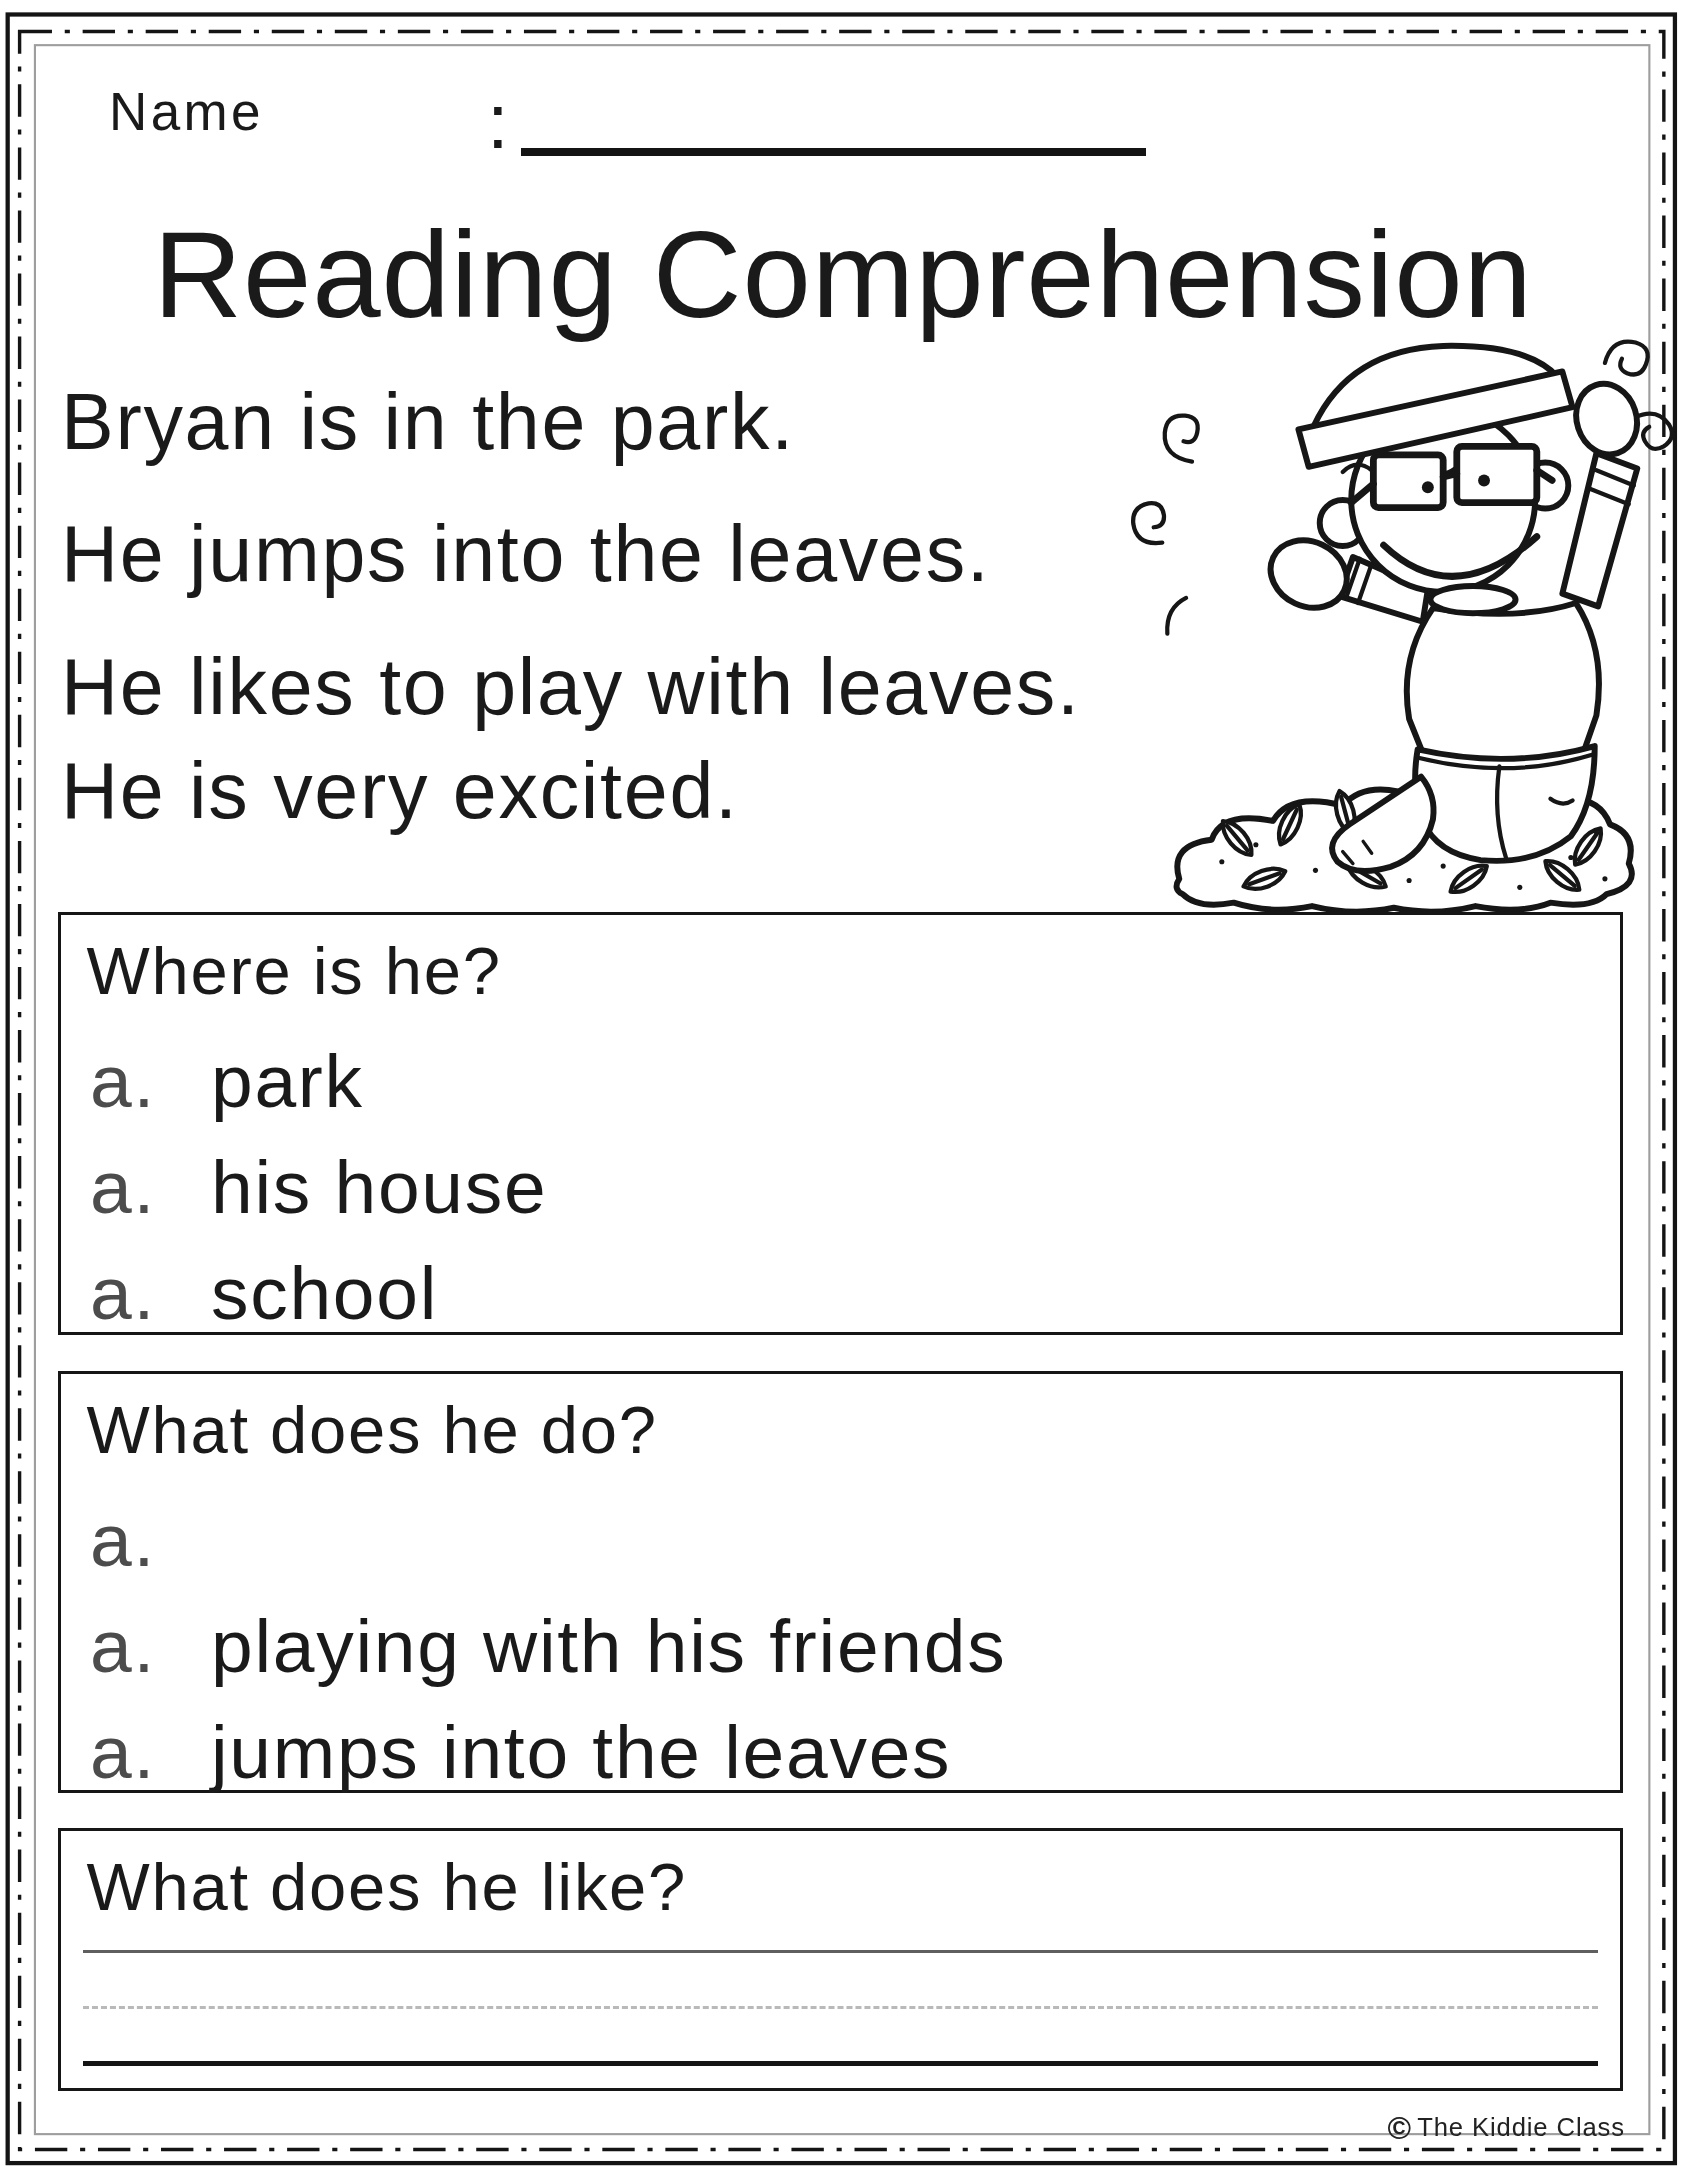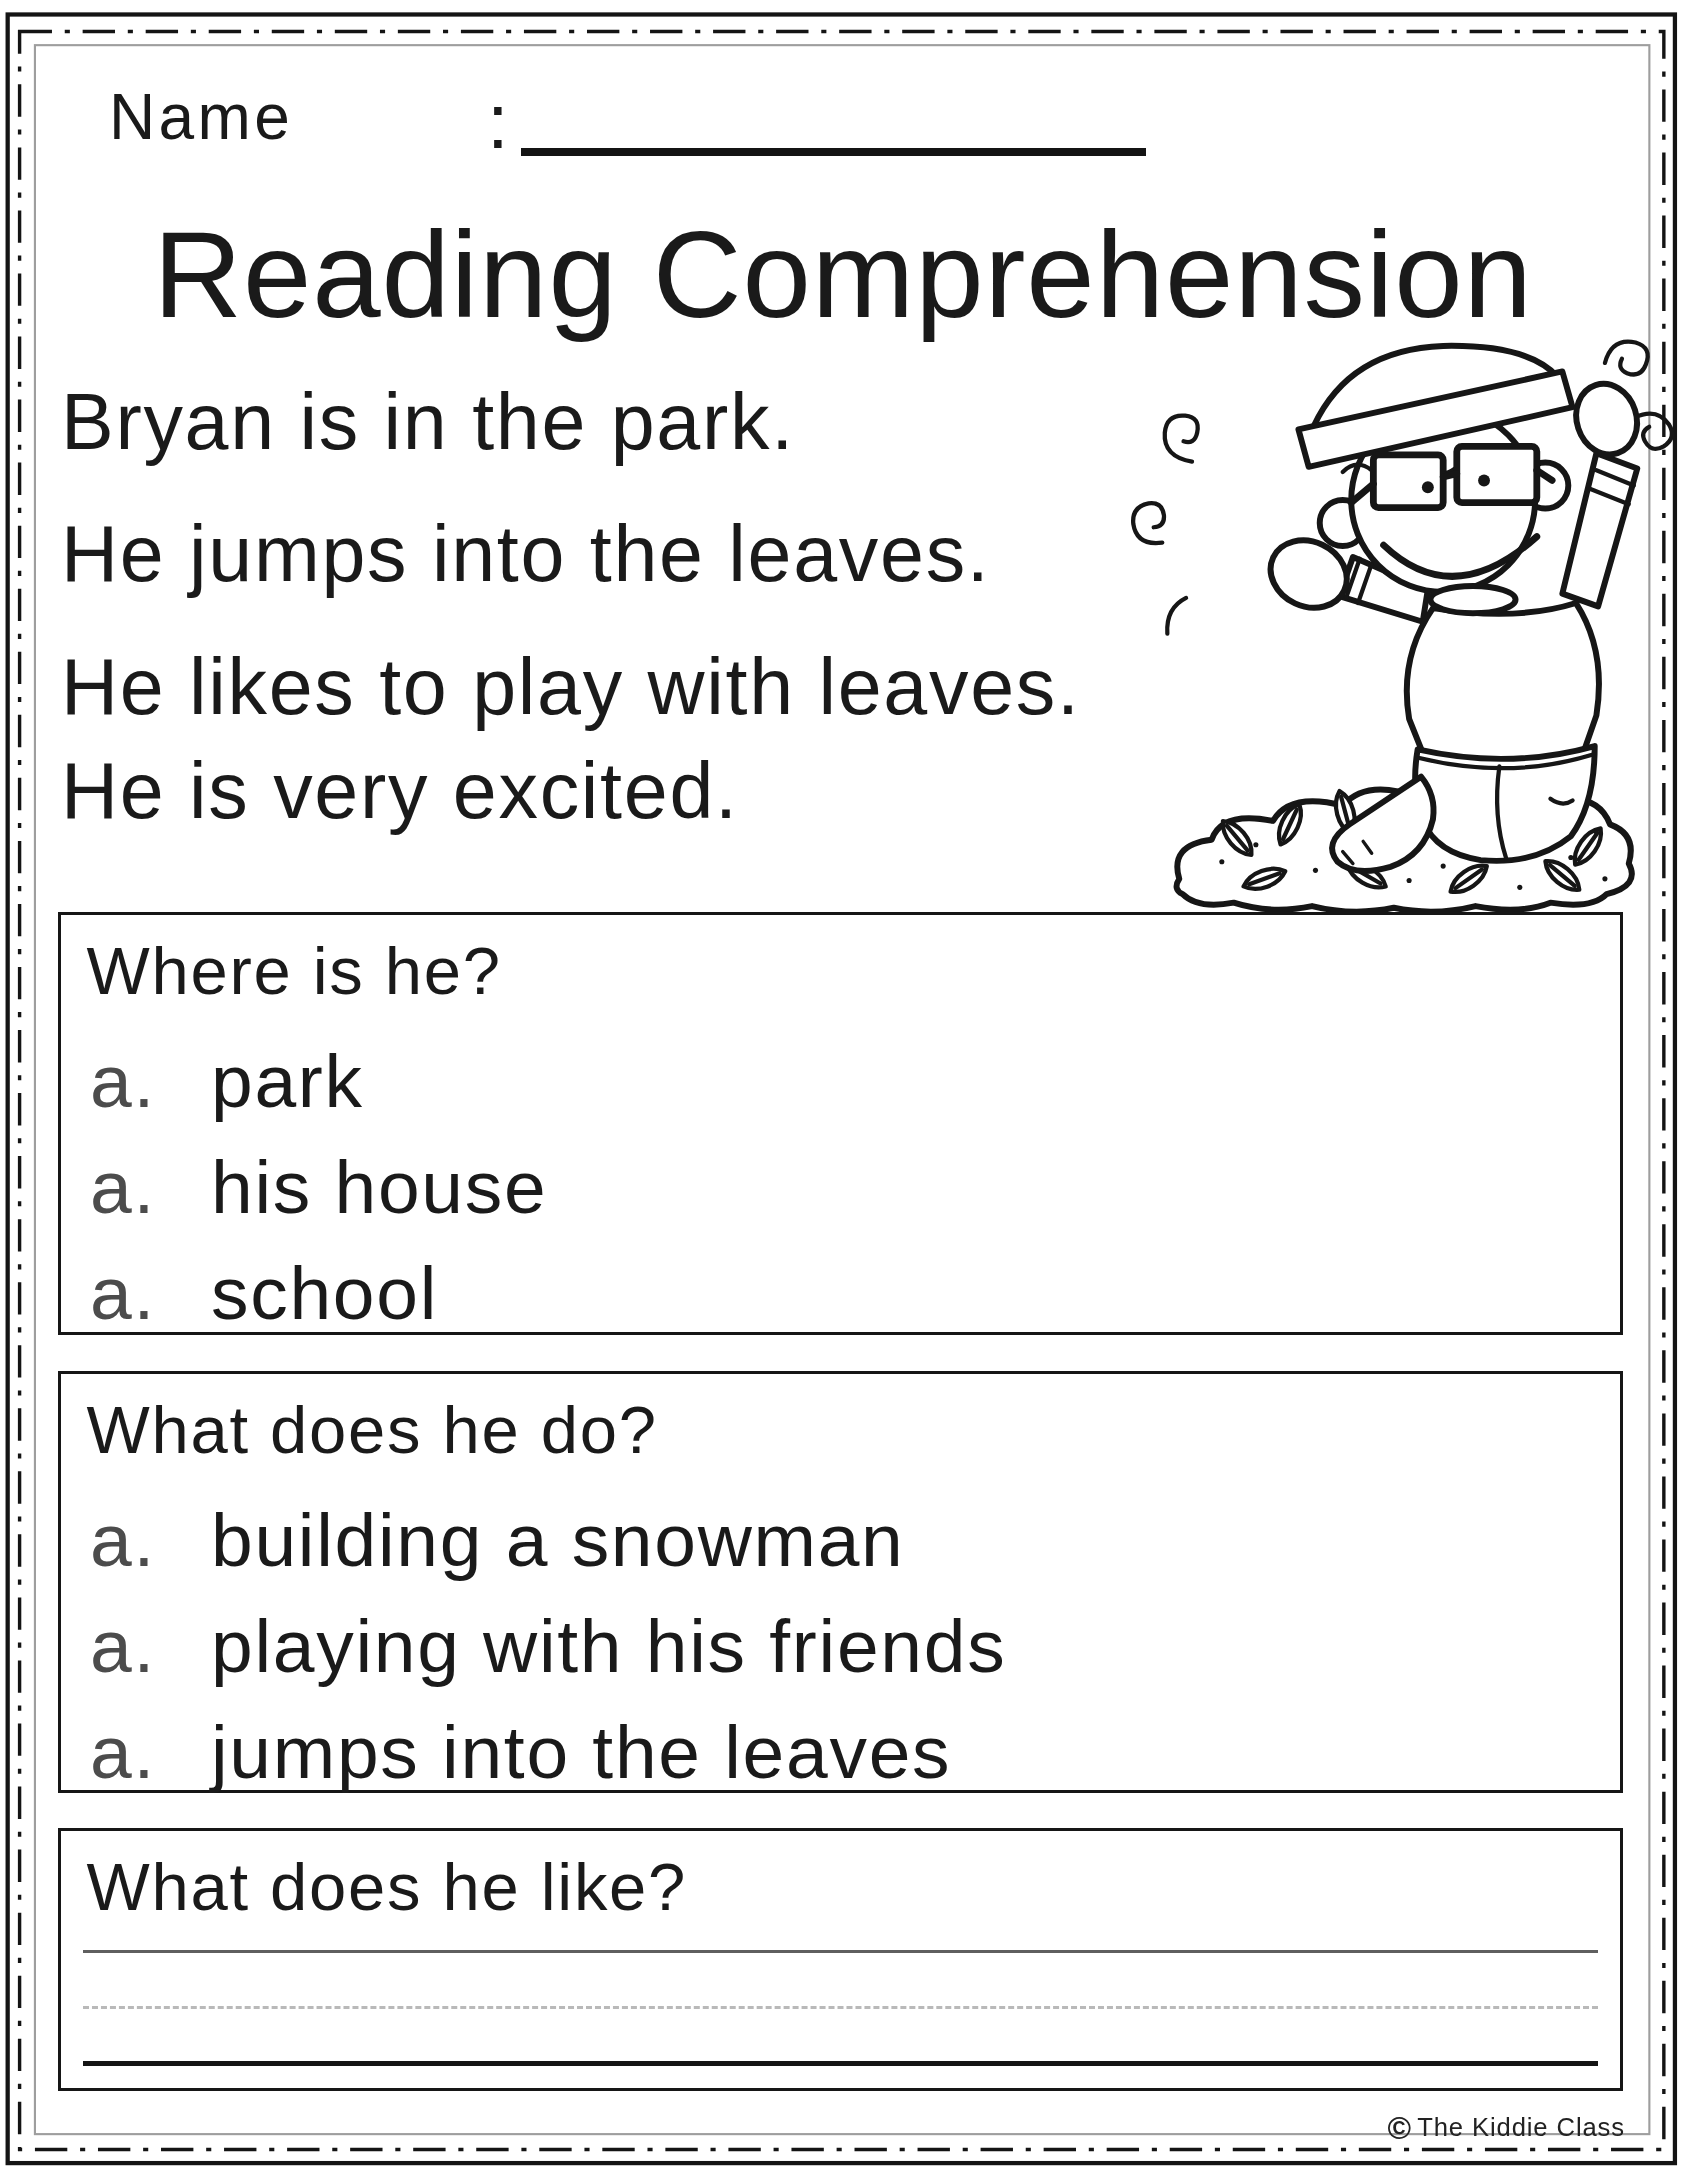--- a/index.html
+++ b/index.html
@@ -1,21 +1,21 @@
 <!DOCTYPE html>
 <html style="font-size:13.6px"><head>
 <meta charset="utf-8">
 <style>
   html,body{margin:0;padding:0;background:#fff;}
   .page{
     position:relative;width:1686px;height:2181px;background:#ffffff;
     font-family:"Liberation Sans", sans-serif;color:#1a1a1a;overflow:hidden;
   }
   .frame-svg{position:absolute;left:0;top:0;width:1686px;height:2181px;pointer-events:none;}
-  .name-label{position:absolute;left:109px;top:85px;font-size:64px;letter-spacing:3.4px;line-height:1;white-space:nowrap;}
+  .name-label{position:absolute;left:109px;top:85px;font-size:53px;letter-spacing:3.4px;line-height:1;white-space:nowrap;}
   .name-colon{position:absolute;left:487px;top:82px;font-size:78px;line-height:1;}
   .name-line{position:absolute;left:521px;top:148px;width:625px;height:7.7px;background:#141414;}
   .title{position:absolute;left:0;top:213px;width:100%;text-align:center;font-size:123px;line-height:1;letter-spacing:0.9px;white-space:nowrap;}
   .passage-line{position:absolute;left:61px;font-size:79px;line-height:1;letter-spacing:1.7px;white-space:nowrap;}
   .p1{top:382px}.p2{top:514px}.p3{top:647px}.p4{top:751px}
   .illo{position:absolute;left:1009px;top:334px;width:647px;height:647px;overflow:visible;}
   .qbox{position:absolute;left:58px;width:1565px;border:3.4px solid #161616;background:#fff;box-sizing:border-box;}
   .qbox1{top:912px;height:423px}
   .qbox2{top:1371px;height:422px}
   .qbox3{top:1828px;height:263px}
@@ -156,21 +156,20 @@
     <div class="opt o3">
       <span class="letter">a.</span>
       <span>school</span>
     </div>
   </div>
 
   <div class="qbox qbox2">
     <div class="q-title">What does he do?</div>
     <div class="opt o1">
       <span class="letter">a.</span>
-      <span>building a snowman</span>
     </div>
     <div class="opt o2">
       <span class="letter">a.</span>
       <span>playing with his friends</span>
     </div>
     <div class="opt o3">
       <span class="letter">a.</span>
       <span>jumps into the leaves</span>
     </div>
   </div>

